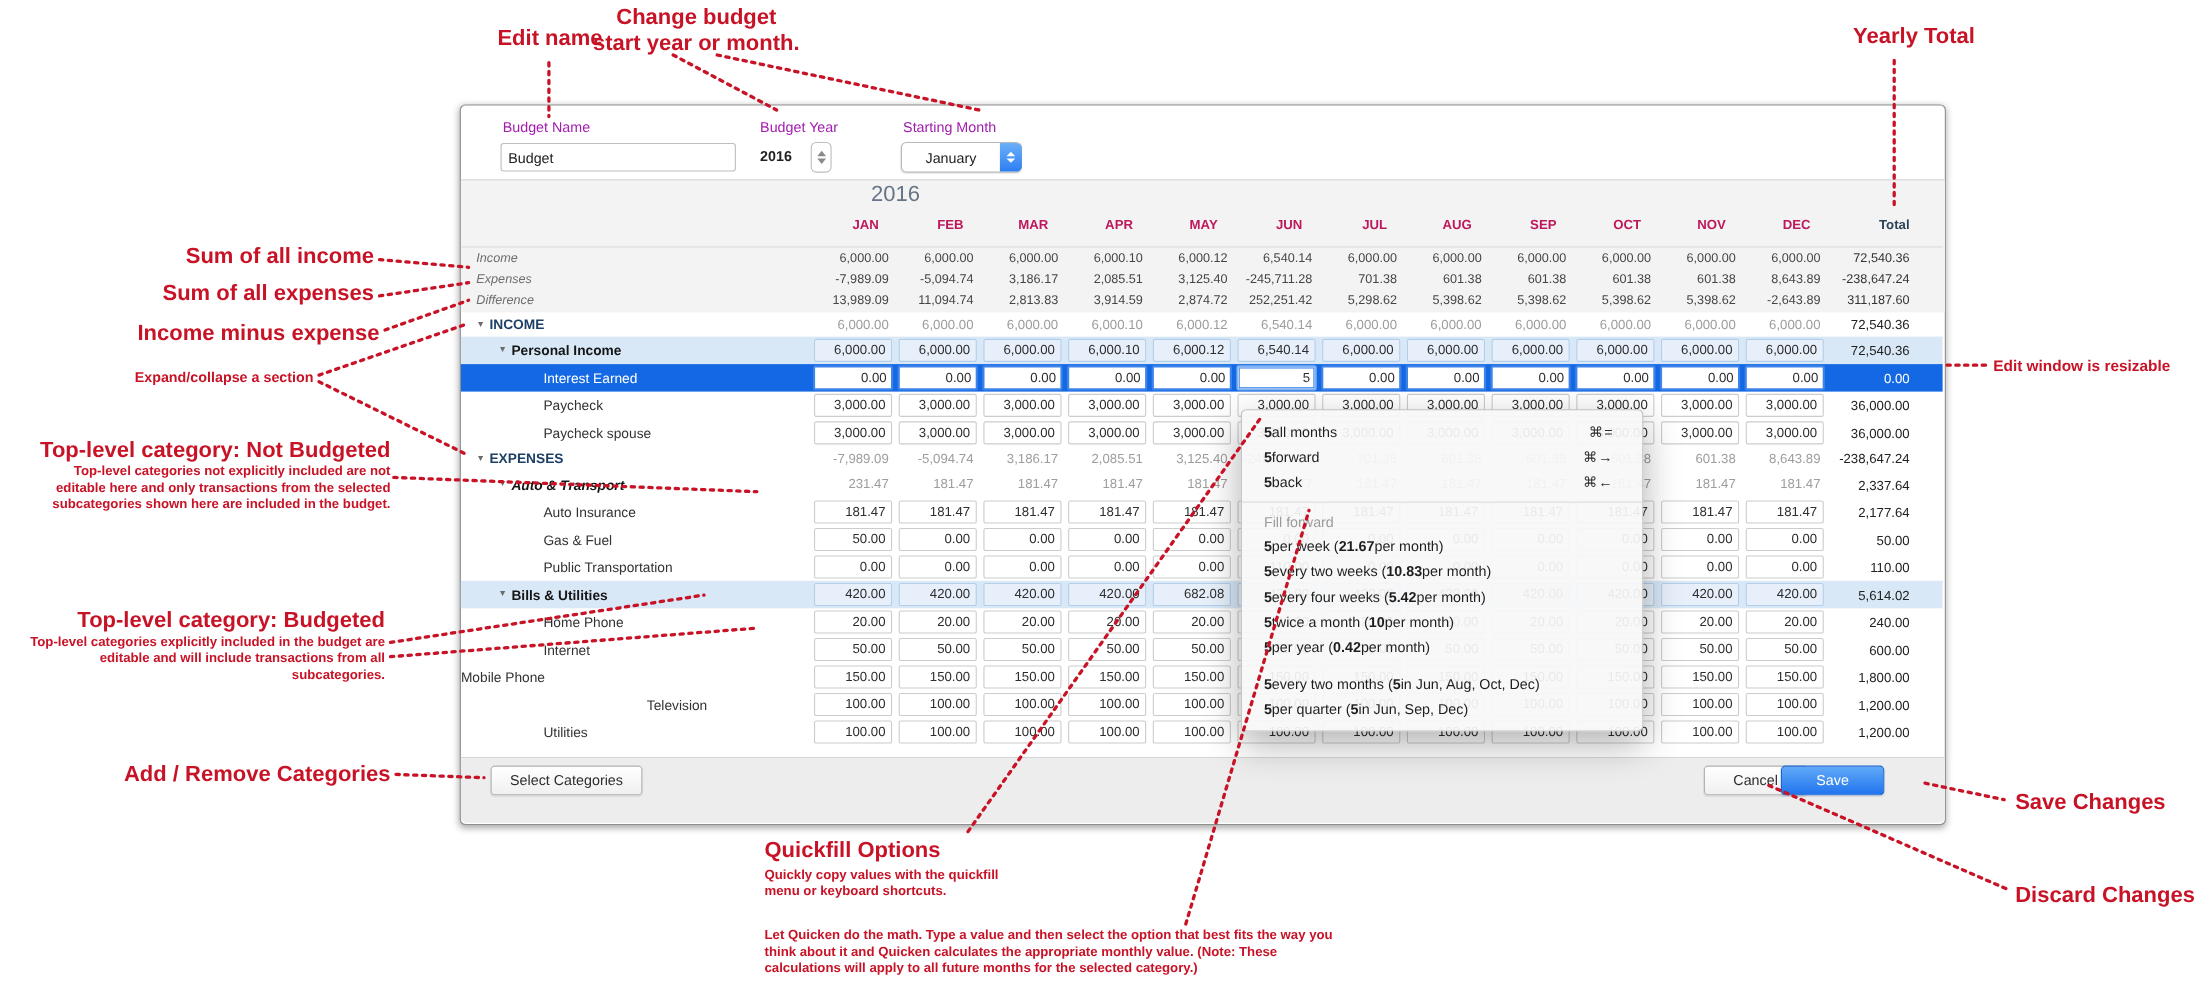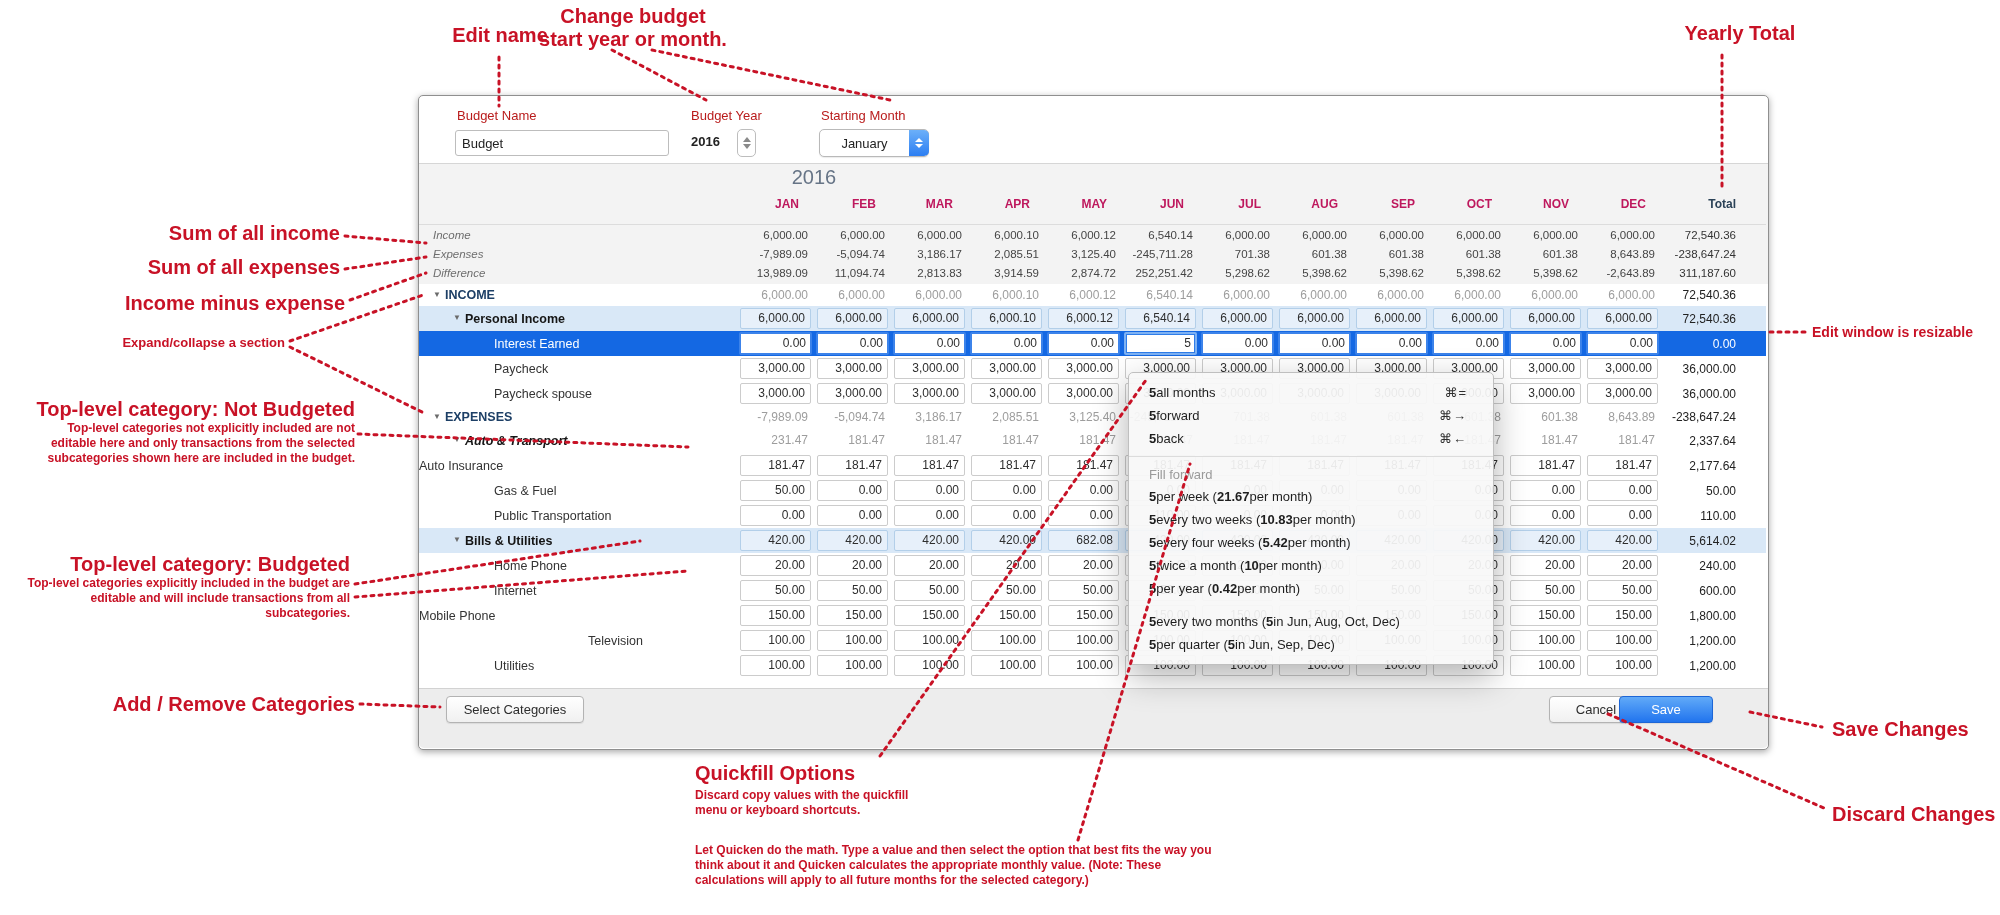--- a/index.html
+++ b/index.html
@@ -2,21 +2,21 @@
 <html><head>
 <meta charset="utf-8">
 <style>
   html,body{margin:0;padding:0;background:#fff;}
   .page{position:relative;width:2000px;height:915px;background:#fff;overflow:hidden;
         font-family:"Liberation Sans",sans-serif;-webkit-font-smoothing:antialiased;}
 
   
   .window{position:absolute;left:418px;top:95px;width:1349px;height:653px;background:#fff;
           border:1px solid #8f8f8f;border-radius:5px;box-shadow:0 2px 7px rgba(0,0,0,.35);}
-  .form-label{position:absolute;font-size:13px;color:#b91c1c;}
+  .form-label{position:absolute;font-size:13px;color:#a21caf;}
   .name-input{position:absolute;left:36px;top:34px;width:200px;height:24px;border:1px solid #bdbdbd;
           border-radius:3px;font-size:13px;color:#222;padding:0 6px;font-family:"Liberation Sans",sans-serif;}
   .year-value{position:absolute;left:272px;top:38px;font-size:13px;font-weight:bold;color:#222;}
   .stepper{position:absolute;left:318px;top:33px;width:17px;height:26px;background:#fff;border:1px solid #bdbdbd;
           border-radius:5px;display:flex;flex-direction:column;align-items:center;justify-content:center;gap:2px;}
   .tri{width:0;height:0;border-left:4px solid transparent;border-right:4px solid transparent;}
   .tri.up{border-bottom:5px solid #8a8a8a;} .tri.down{border-top:5px solid #8a8a8a;}
   .month-select{position:absolute;left:400px;top:33px;width:108px;height:26px;background:#fff;border:1px solid #b9b9b9;
           border-radius:5px;display:flex;align-items:center;box-shadow:0 1px 1px rgba(0,0,0,.08);}
   .month-select .txt{flex:1;text-align:center;font-size:13px;color:#222;}
@@ -298,21 +298,21 @@
           <div class="cell gray">291.47</div>
           <div class="cell gray">181.47</div>
           <div class="cell gray">181.47</div>
           <div class="cell gray">181.47</div>
           <div class="cell gray">181.47</div>
           <div class="cell gray">181.47</div>
           <div class="cell gray">181.47</div>
           <div class="ctotal">2,337.64</div>
         </div>
         <div class="grid-row row">
-          <div class="lab" style="">
+          <div class="lab" style="padding-left: 75px;">
             <span>Auto Insurance</span>
           </div>
           <div class="cell boxed">181.47</div>
           <div class="cell boxed">181.47</div>
           <div class="cell boxed">181.47</div>
           <div class="cell boxed">181.47</div>
           <div class="cell boxed">181.47</div>
           <div class="cell boxed">181.47</div>
           <div class="cell boxed">181.47</div>
           <div class="cell boxed">181.47</div>
@@ -544,21 +544,21 @@
   <div class="ann ann-h ra" style="left:120px;top:222px;width:220px;">Sum of all income</div>
   <div class="ann ann-h ra" style="left:90px;top:256px;width:250px;">Sum of all expenses</div>
   <div class="ann ann-h ra" style="left:90px;top:292px;width:255px;">Income minus expense</div>
   <div class="ann ann-m ra" style="left:85px;top:335px;width:200px;">Expand/collapse a section</div>
   <div class="ann ann-h ra" style="left:15px;top:398px;width:340px;">Top-level category: Not Budgeted</div>
   <div class="ann ann-s ra" style="left:25px;top:421px;width:330px;">Top-level categories not explicitly included are not editable here and only transactions from the selected subcategories shown here are included in the budget.</div>
   <div class="ann ann-h ra" style="left:60px;top:553px;width:290px;">Top-level category: Budgeted</div>
   <div class="ann ann-s ra" style="left:10px;top:576px;width:340px;">Top-level categories explicitly included in the budget are editable and will include transactions from all subcategories.</div>
   <div class="ann ann-h ra" style="left:65px;top:693px;width:290px;">Add / Remove Categories</div>
   <div class="ann ann-h" style="left:695px;top:762px;width:220px;">Quickfill Options</div>
-  <div class="ann ann-s" style="left:695px;top:788px;width:215px;">Discard copy values with the quickfill menu or keyboard shortcuts.</div>
+  <div class="ann ann-s" style="left:695px;top:788px;width:215px;">Quickly copy values with the quickfill menu or keyboard shortcuts.</div>
   <div class="ann ann-s" style="left:695px;top:843px;width:520px;">Let Quicken do the math. Type a value and then select the option that best fits the way you think about it and Quicken calculates the appropriate monthly value. (Note: These calculations will apply to all future months for the selected category.)</div>
   <div class="ann ann-h" style="left:1832px;top:718px;width:170px;">Save Changes</div>
   <div class="ann ann-h" style="left:1832px;top:803px;width:180px;">Discard Changes</div>
   <div class="ann" style="left:1812px;top:324px;width:190px;font-size:14px;">Edit window is resizable</div>
 
   <svg class="leaders" width="2000" height="915">
     <g stroke="#c81226" stroke-width="3" stroke-dasharray="3 5" stroke-linecap="round" fill="none">
       <path d="M499,57 L499,106"></path>
       <path d="M612,50 L706,100"></path>
       <path d="M652,50 L890,100"></path>

